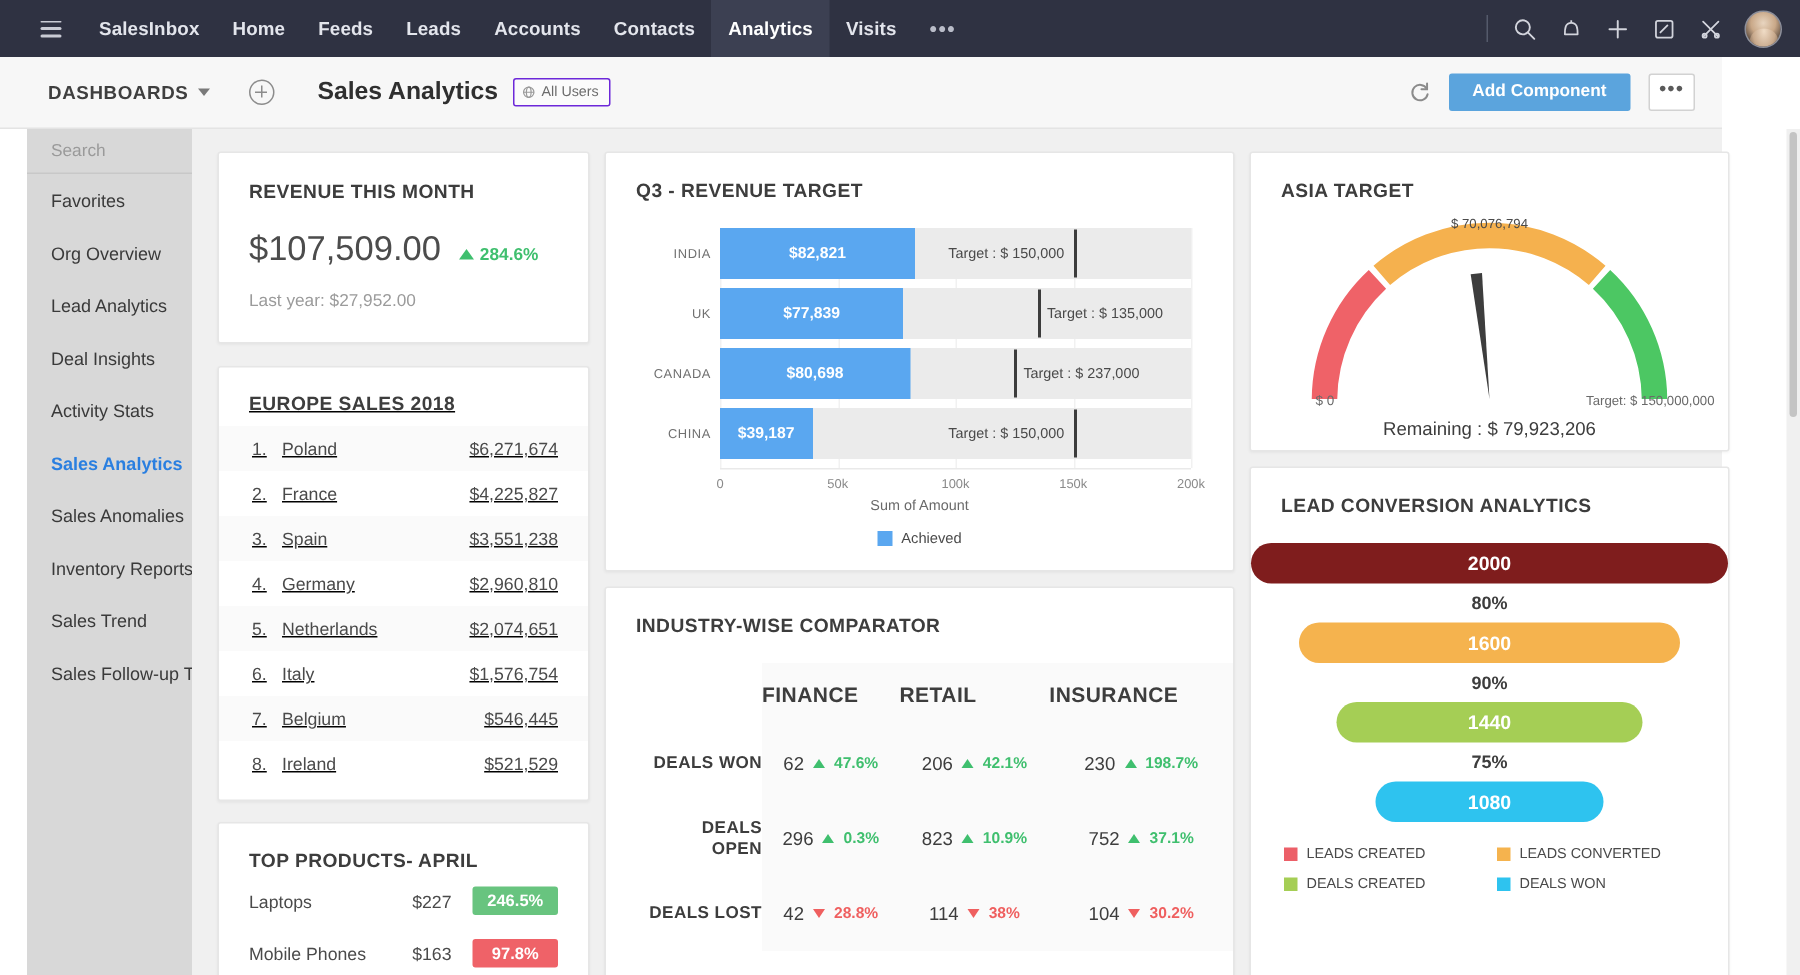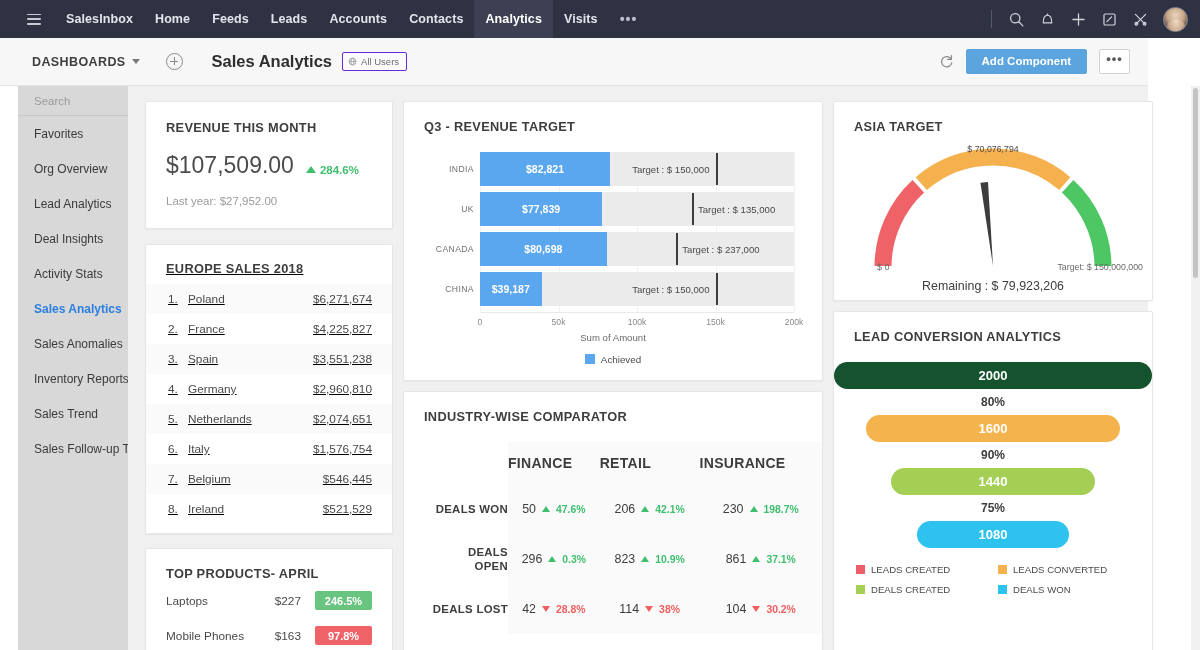--- a/index.html
+++ b/index.html
@@ -474,21 +474,21 @@
           <th class="ind-hdr">FINANCE</th>
           <th class="ind-hdr">RETAIL</th>
           <th class="ind-hdr">INSURANCE</th>
         </tr>
       </thead>
       <tbody>
         <tr>
           <td class="ind-rowlabel">DEALS WON</td>
           <td class="ind-cell">
             <div class="ind-cellinner">
-              <span>50</span>
+              <span>62</span>
               <span class="tri-up-s"></span>
               <span class="ind-pct up">47.6%</span>
             </div>
           </td>
           <td class="ind-cell">
             <div class="ind-cellinner">
               <span>206</span>
               <span class="tri-up-s"></span>
               <span class="ind-pct up">42.1%</span>
             </div>
@@ -512,21 +512,21 @@
           </td>
           <td class="ind-cell">
             <div class="ind-cellinner">
               <span>823</span>
               <span class="tri-up-s"></span>
               <span class="ind-pct up">10.9%</span>
             </div>
           </td>
           <td class="ind-cell">
             <div class="ind-cellinner">
-              <span>861</span>
+              <span>752</span>
               <span class="tri-up-s"></span>
               <span class="ind-pct up">37.1%</span>
             </div>
           </td>
         </tr>
         <tr>
           <td class="ind-rowlabel">DEALS LOST</td>
           <td class="ind-cell">
             <div class="ind-cellinner">
               <span>42</span>
@@ -565,21 +565,21 @@
       </svg>
       <div class="gauge-min">$ 0</div>
       <div class="gauge-max">Target: $ 150,000,000</div>
     </div>
     <div class="gauge-rem">Remaining : $ 79,923,206</div>
   </div>
 
   <div class="card" id="card-lead">
     <div class="card-title">LEAD CONVERSION ANALYTICS</div>
     <div class="funnel">
-      <div class="f-bar" id="fb0" style="background: #14532d; width: 100%;">2000</div>
+      <div class="f-bar" id="fb0" style="background: #7f1d1d; width: 100%;">2000</div>
       <div class="f-pct">80%</div>
       <div class="f-bar" id="fb1" style="background: rgb(245, 179, 78); width: 80%;">1600</div>
       <div class="f-pct">90%</div>
       <div class="f-bar" id="fb2" style="background: rgb(165, 206, 85); width: 64%;">1440</div>
       <div class="f-pct">75%</div>
       <div class="f-bar" id="fb3" style="background: rgb(46, 195, 239); width: 48%;">1080</div>
     </div>
     <div class="lead-legend">
       <div class="ll-item">
         <span class="ll-sw" id="lls0" style="background: rgb(236, 95, 104);"></span>

